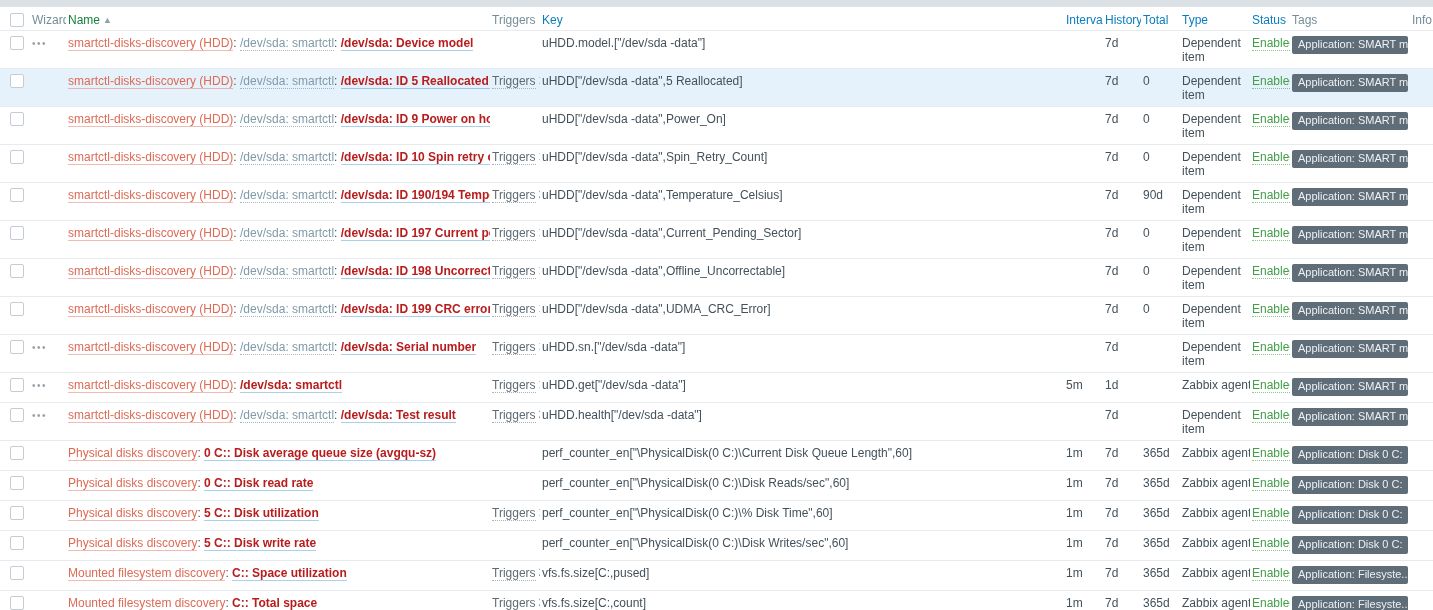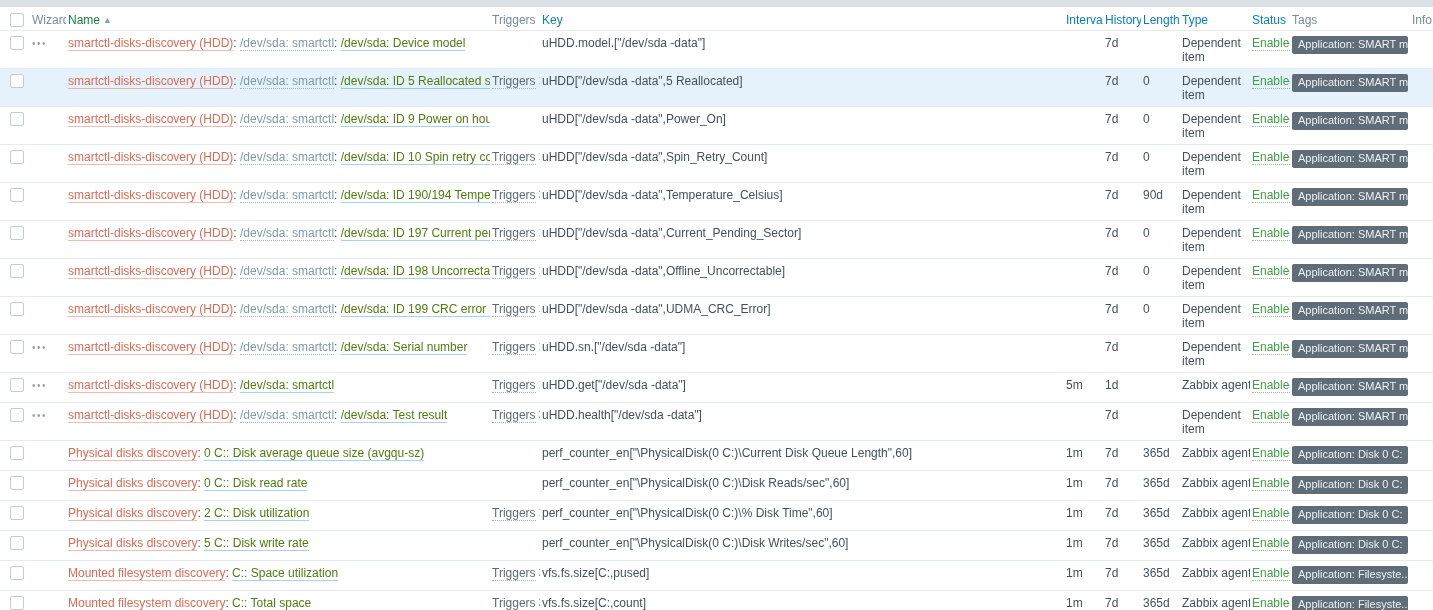--- a/index.html
+++ b/index.html
@@ -17,21 +17,21 @@
   tbody tr.tall { height: 38px; }
   tbody tr.short { height: 25px; }
   tbody tr:last-child { height: 18px; }
   tbody tr.highlight { background: #e6f2fb; }
   .cb-cell { padding-left: 10px; width: 30px; }
   input[type=checkbox] { appearance:none; -webkit-appearance:none; width:14px; height:14px;
     border:1px solid #c3cdd3; border-radius:2px; background:#fff; cursor:pointer; display:block; }
   .c-wizard { color:#97a2a9; font-size:10px; letter-spacing:1.5px; cursor:pointer; white-space:nowrap; }
   .lld-link { color:#dd6a55; cursor:pointer; border-bottom:1px solid rgba(221,106,85,.45); }
   .master-link { color:#7f9aa8; cursor:pointer; border-bottom:1px dotted rgba(127,154,168,.7); }
-  .item-link { color:#4d7c0f; cursor:pointer; border-bottom:1px solid rgba(10,124,191,.35); }
+  .item-link { color:#b91c1c; cursor:pointer; border-bottom:1px solid rgba(10,124,191,.35);font-weight:bold; }
   .name-sep { color:#43515a; }
   .trig-label { color:#5d6b73; cursor:pointer; border-bottom:1px dotted #a8b2b8; }
   .trig-count { color:#8b98a0; font-size:10px; padding-left:3px; vertical-align:1px; }
   td.key-cell { color:#43515a; }
   td.type-cell { }
   tr.short td.type-cell { white-space: nowrap; }
   .status-link { color:#429e47; cursor:pointer; border-bottom:1px dotted rgba(66,158,71,.6); }
   .tag-badge { display:inline-block; background:#5f6d78; color:#eef1f3; font-size:11px;
     line-height:15px; padding:1px 6px 2px; border-radius:2px; cursor:pointer;
     max-width:116px; white-space:nowrap; overflow:hidden; }
@@ -64,21 +64,21 @@
           <input type="checkbox" style="">
         </th>
       <th><span class="h-gray">Wizard</span></th>
       <th>
         <span class="h-sorted">Name</span><span class="sort-arrow">▲</span>
       </th>
       <th><span class="h-gray">Triggers</span></th>
       <th><span class="h-link">Key</span></th>
       <th><span class="h-link">Interval</span></th>
       <th><span class="h-link">History</span></th>
-      <th><span class="h-link">Length</span></th>
+      <th><span class="h-link">Total</span></th>
       <th><span class="h-link">Type</span></th>
       <th><span class="h-link">Status</span></th>
       <th><span class="h-gray">Tags</span></th>
       <th><span class="h-gray">Info</span></th>
     </tr>
   </thead>
   <tbody>
       <tr class="tall">
     <td class="cb-cell">
           <input type="checkbox" style="">
@@ -338,21 +338,21 @@
     <td><span class="status-link c-status">Enabled</span></td>
     <td><span class="tag-badge c-tag">Application: Disk 0 C:</span></td>
     <td><span class="c-info"></span></td>
   </tr>
       <tr class="short">
     <td class="cb-cell">
           <input type="checkbox" style="">
         </td>
     <td></td>
     <td class="name-cell">
-      <span class="lld-link c-lld">Physical disks discovery</span><span class="name-sep c-sep1">: </span><span class="item-link c-item">2 C:: Disk utilization</span>
+      <span class="lld-link c-lld">Physical disks discovery</span><span class="name-sep c-sep1">: </span><span class="item-link c-item">5 C:: Disk utilization</span>
     </td>
     <td class="trig-cell">
       <span class="c-triggers-wrap"><span class="trig-label c-trig-label">Triggers</span><span class="trig-count c-trig-count">1</span></span>
     </td>
     <td class="key-cell"><span class="c-key">perf_counter_en["\PhysicalDisk(0 C:)\% Disk Time",60]</span></td>
     <td><span class="c-interval">1m</span></td>
     <td><span class="c-history">7d</span></td>
     <td><span class="c-trends">365d</span></td>
     <td class="type-cell"><span class="c-type">Zabbix agent</span></td>
     <td><span class="status-link c-status">Enabled</span></td>

